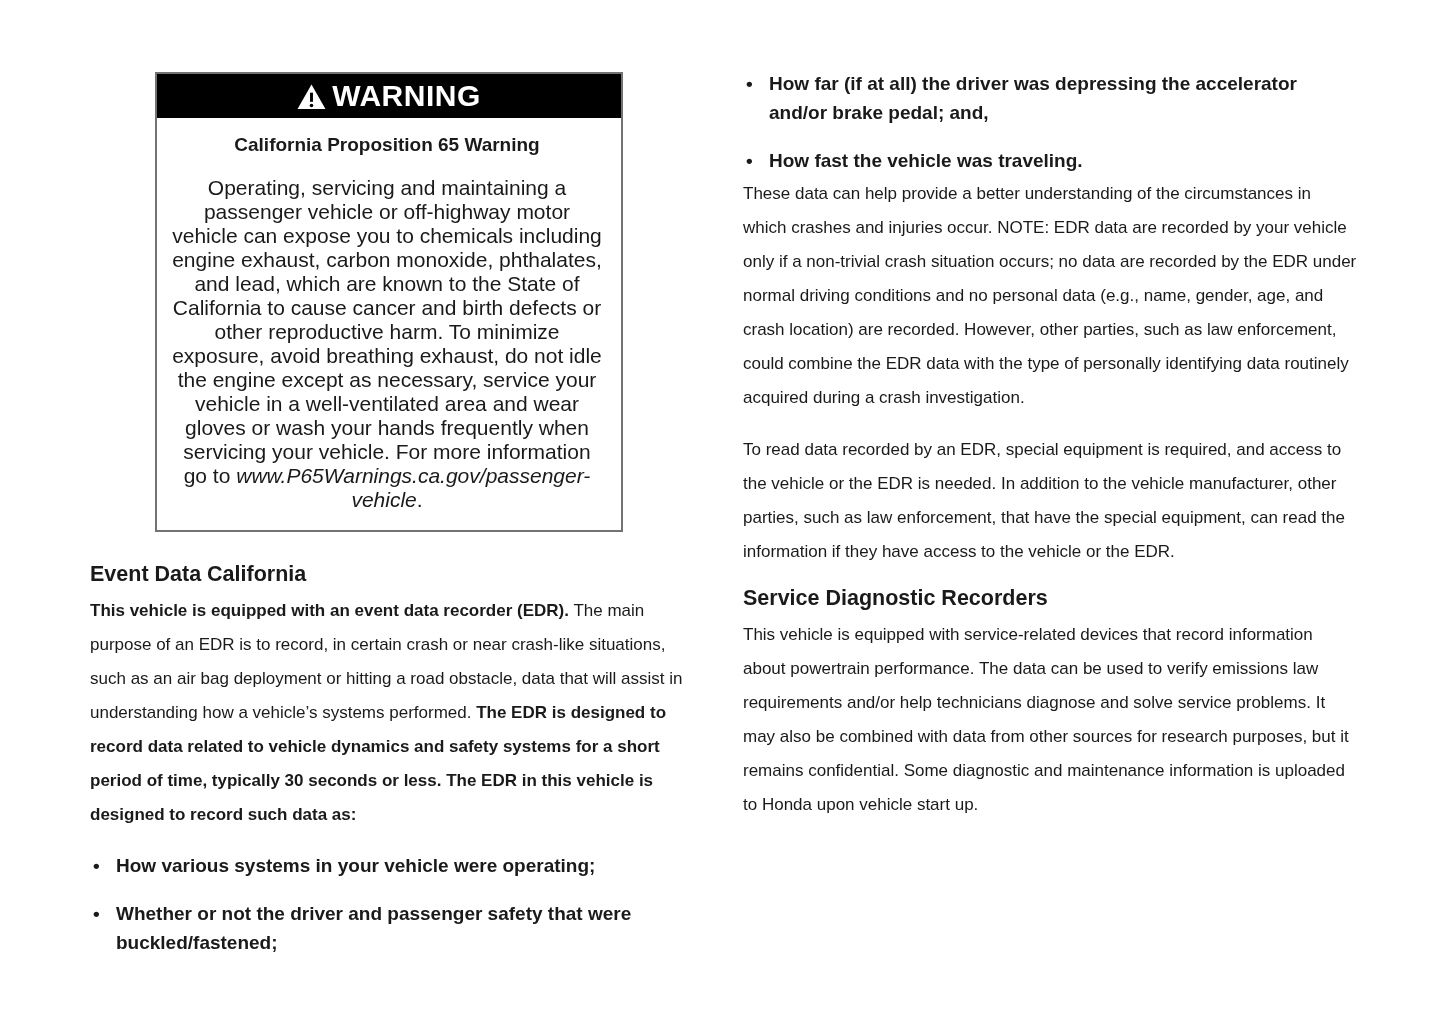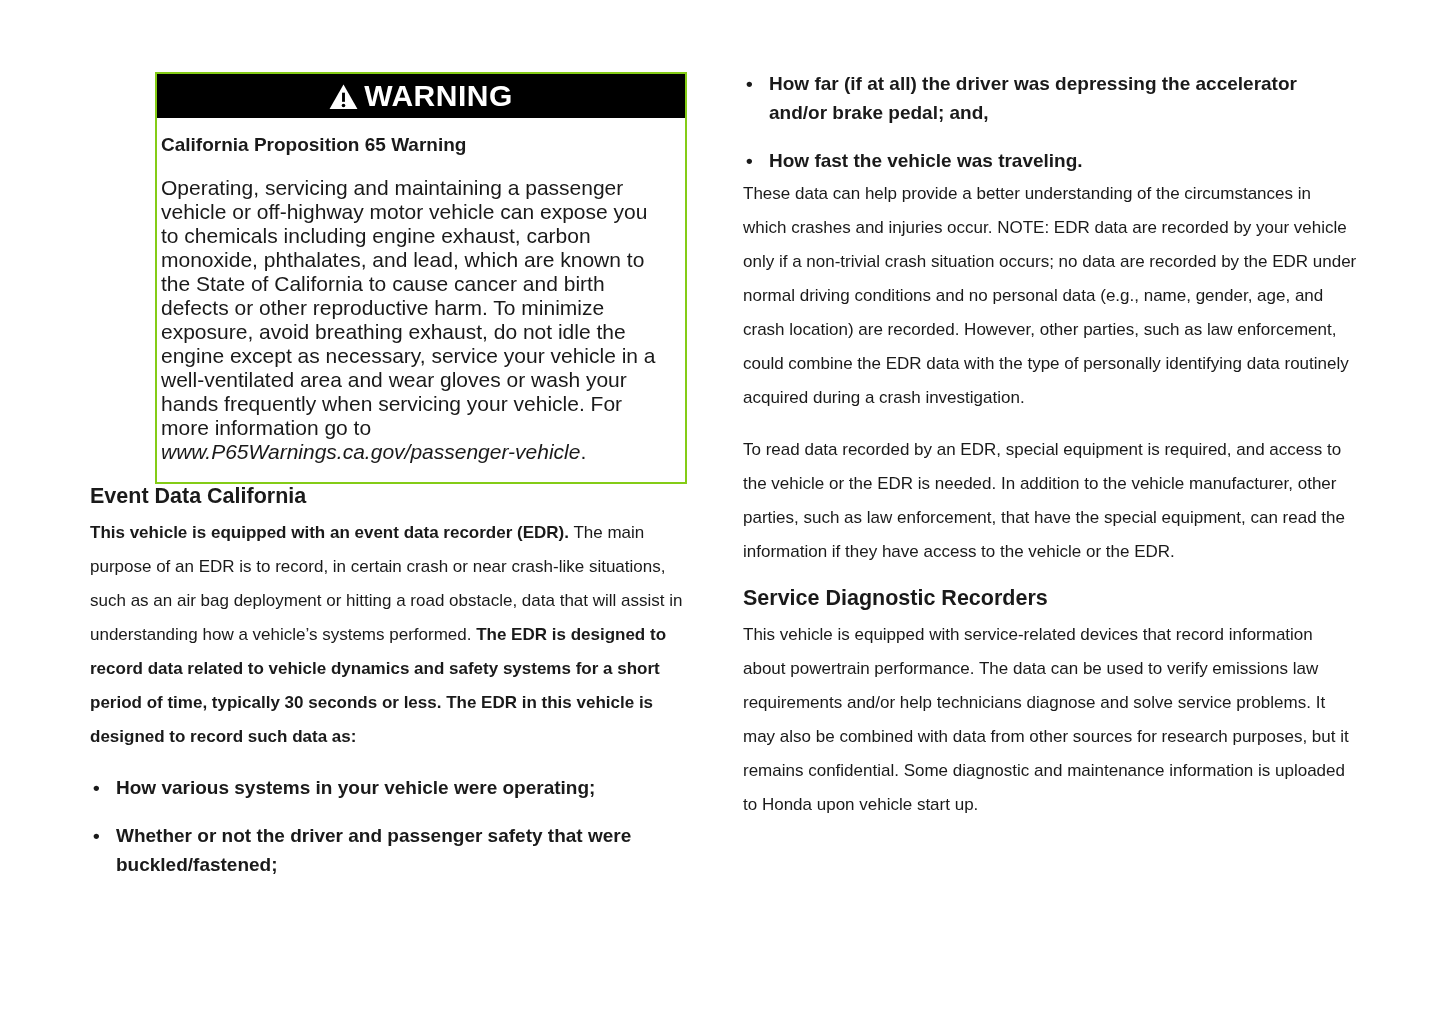--- a/index.html
+++ b/index.html
@@ -14,38 +14,39 @@
   .page {
     display: flex;
     padding: 50px 86px 0 90px;
     gap: 37px;
   }
   .col { width: 616px; flex: 0 0 616px; }
   .col-left { padding-top: 22px; }
 
   
   .warning-box {
-    width: 532px;
+    width: 468px;
     margin-left: 65px;
-    border: 2px solid #84cc16;
+    border: 2px solid #737373;
+    margin-bottom: 30px;
   }
   .warning-header {
     background: #000;
     color: #fff;
     height: 44px;
     display: flex;
     align-items: center;
     justify-content: center;
     gap: 6px;
     font-weight: bold;
     font-size: 30px;
     letter-spacing: 0.5px;
   }
   .warning-icon { display: inline-flex; align-items: center; margin-top: 2px; }
-  .warning-content { padding: 16px 16px 18px 4px; }
+  .warning-content { padding: 16px 16px 18px 12px; text-align: center; }
   .warning-title {
     font-weight: bold;
     font-size: 19px;
     margin-bottom: 20px;
   }
   .warning-body {
     font-size: 21px;
     line-height: 24px;
   }
   .warning-body em { font-style: italic; }

